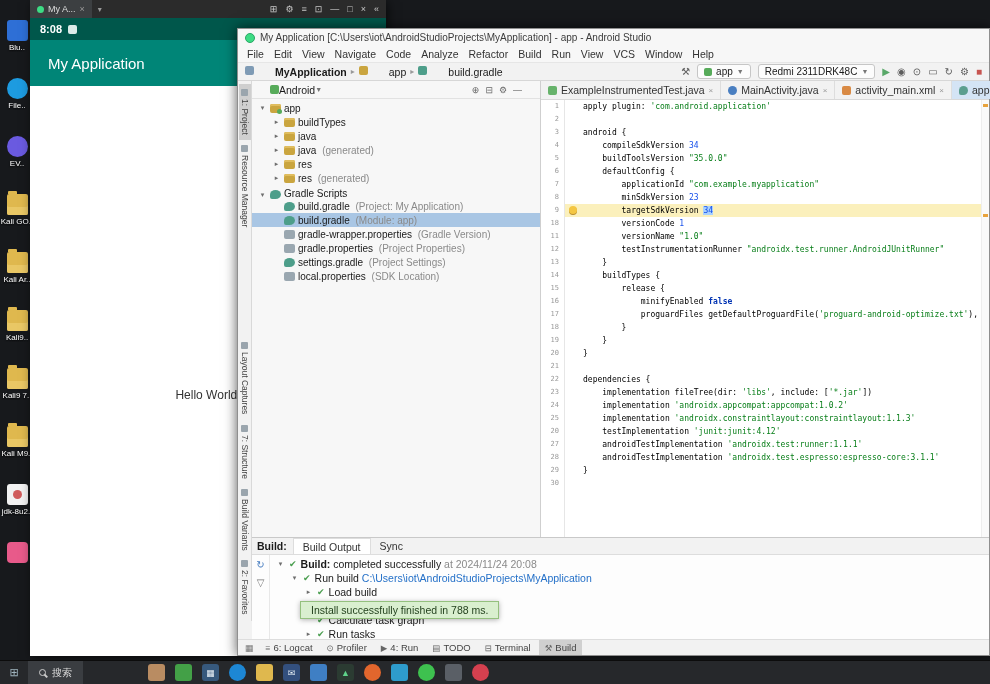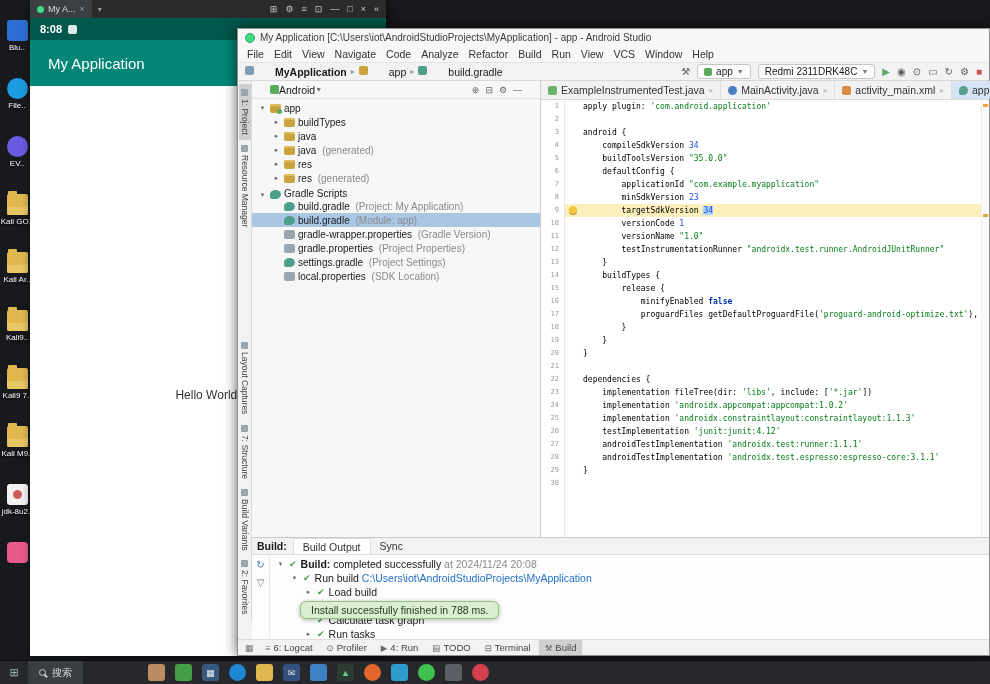--- a/index.html
+++ b/index.html
@@ -114,21 +114,21 @@
   .bp-tab.active{background:#fff;border:1px solid #ddd;border-bottom:none}
   .bp-body{flex:1;display:flex;min-height:0}
   .bp-strip{width:18px;border-right:1px solid #e8e8e8;display:flex;flex-direction:column;align-items:center;gap:7px;padding-top:4px;font-size:10px;flex:none}
   .bp-strip .rf{color:#4a7fc1}.bp-strip .fl{color:#777}
   .bp-tree{flex:1;padding-top:2px;font-size:10.5px;overflow:hidden}
   .b-row{height:14px;display:flex;align-items:center;gap:4px;white-space:nowrap}
   .b-arrow{width:9px;color:#6e6e6e;font-size:7px;text-align:center;flex:none}
   .b-check{color:#4a9e4f;font-size:9px}
   .b-gray{color:#8a8a8a}.b-link{color:#2470c8}
 
-  .as-toast{position:absolute;left:62px;top:572px;background:#d9efcf;border:1px solid #94c07e;padding:2px 10px;font-size:10.5px;color:#1f3d1a;border-radius:6px;box-shadow:0 1px 5px rgba(0,0,0,.3);z-index:6;white-space:nowrap}
+  .as-toast{position:absolute;left:62px;top:572px;background:#d9efcf;border:1px solid #94c07e;padding:2px 10px;font-size:10.5px;color:#1f3d1a;border-radius:0;box-shadow:0 1px 5px rgba(0,0,0,.3);z-index:6;white-space:nowrap}
 
   .as-toolbtns{height:16px;display:flex;align-items:center;gap:2px;background:#f2f2f2;border-top:1px solid #ddd;padding-left:3px;font-size:9.5px;color:#444;flex:none}
   .twb-switch{color:#777;font-size:9px;padding:0 4px}
   .tb-item{display:flex;gap:3px;padding:0 6px;height:100%;align-items:center;cursor:default}
   .tb-item.active{background:#d0d0d0}
   .tb-item .gi{color:#666;font-size:8.5px}
 
   .as-status{height:18px;display:flex;align-items:center;background:#f2f2f2;border-top:1px solid #d9d9d9;padding:0 9px;font-size:10px;color:#333;flex:none}
   .st-ic{width:7px;height:7px;border:1px solid #888;display:inline-block;margin-right:5px}
   .st-right{margin-left:auto;display:flex;gap:14px;padding-right:22px}

